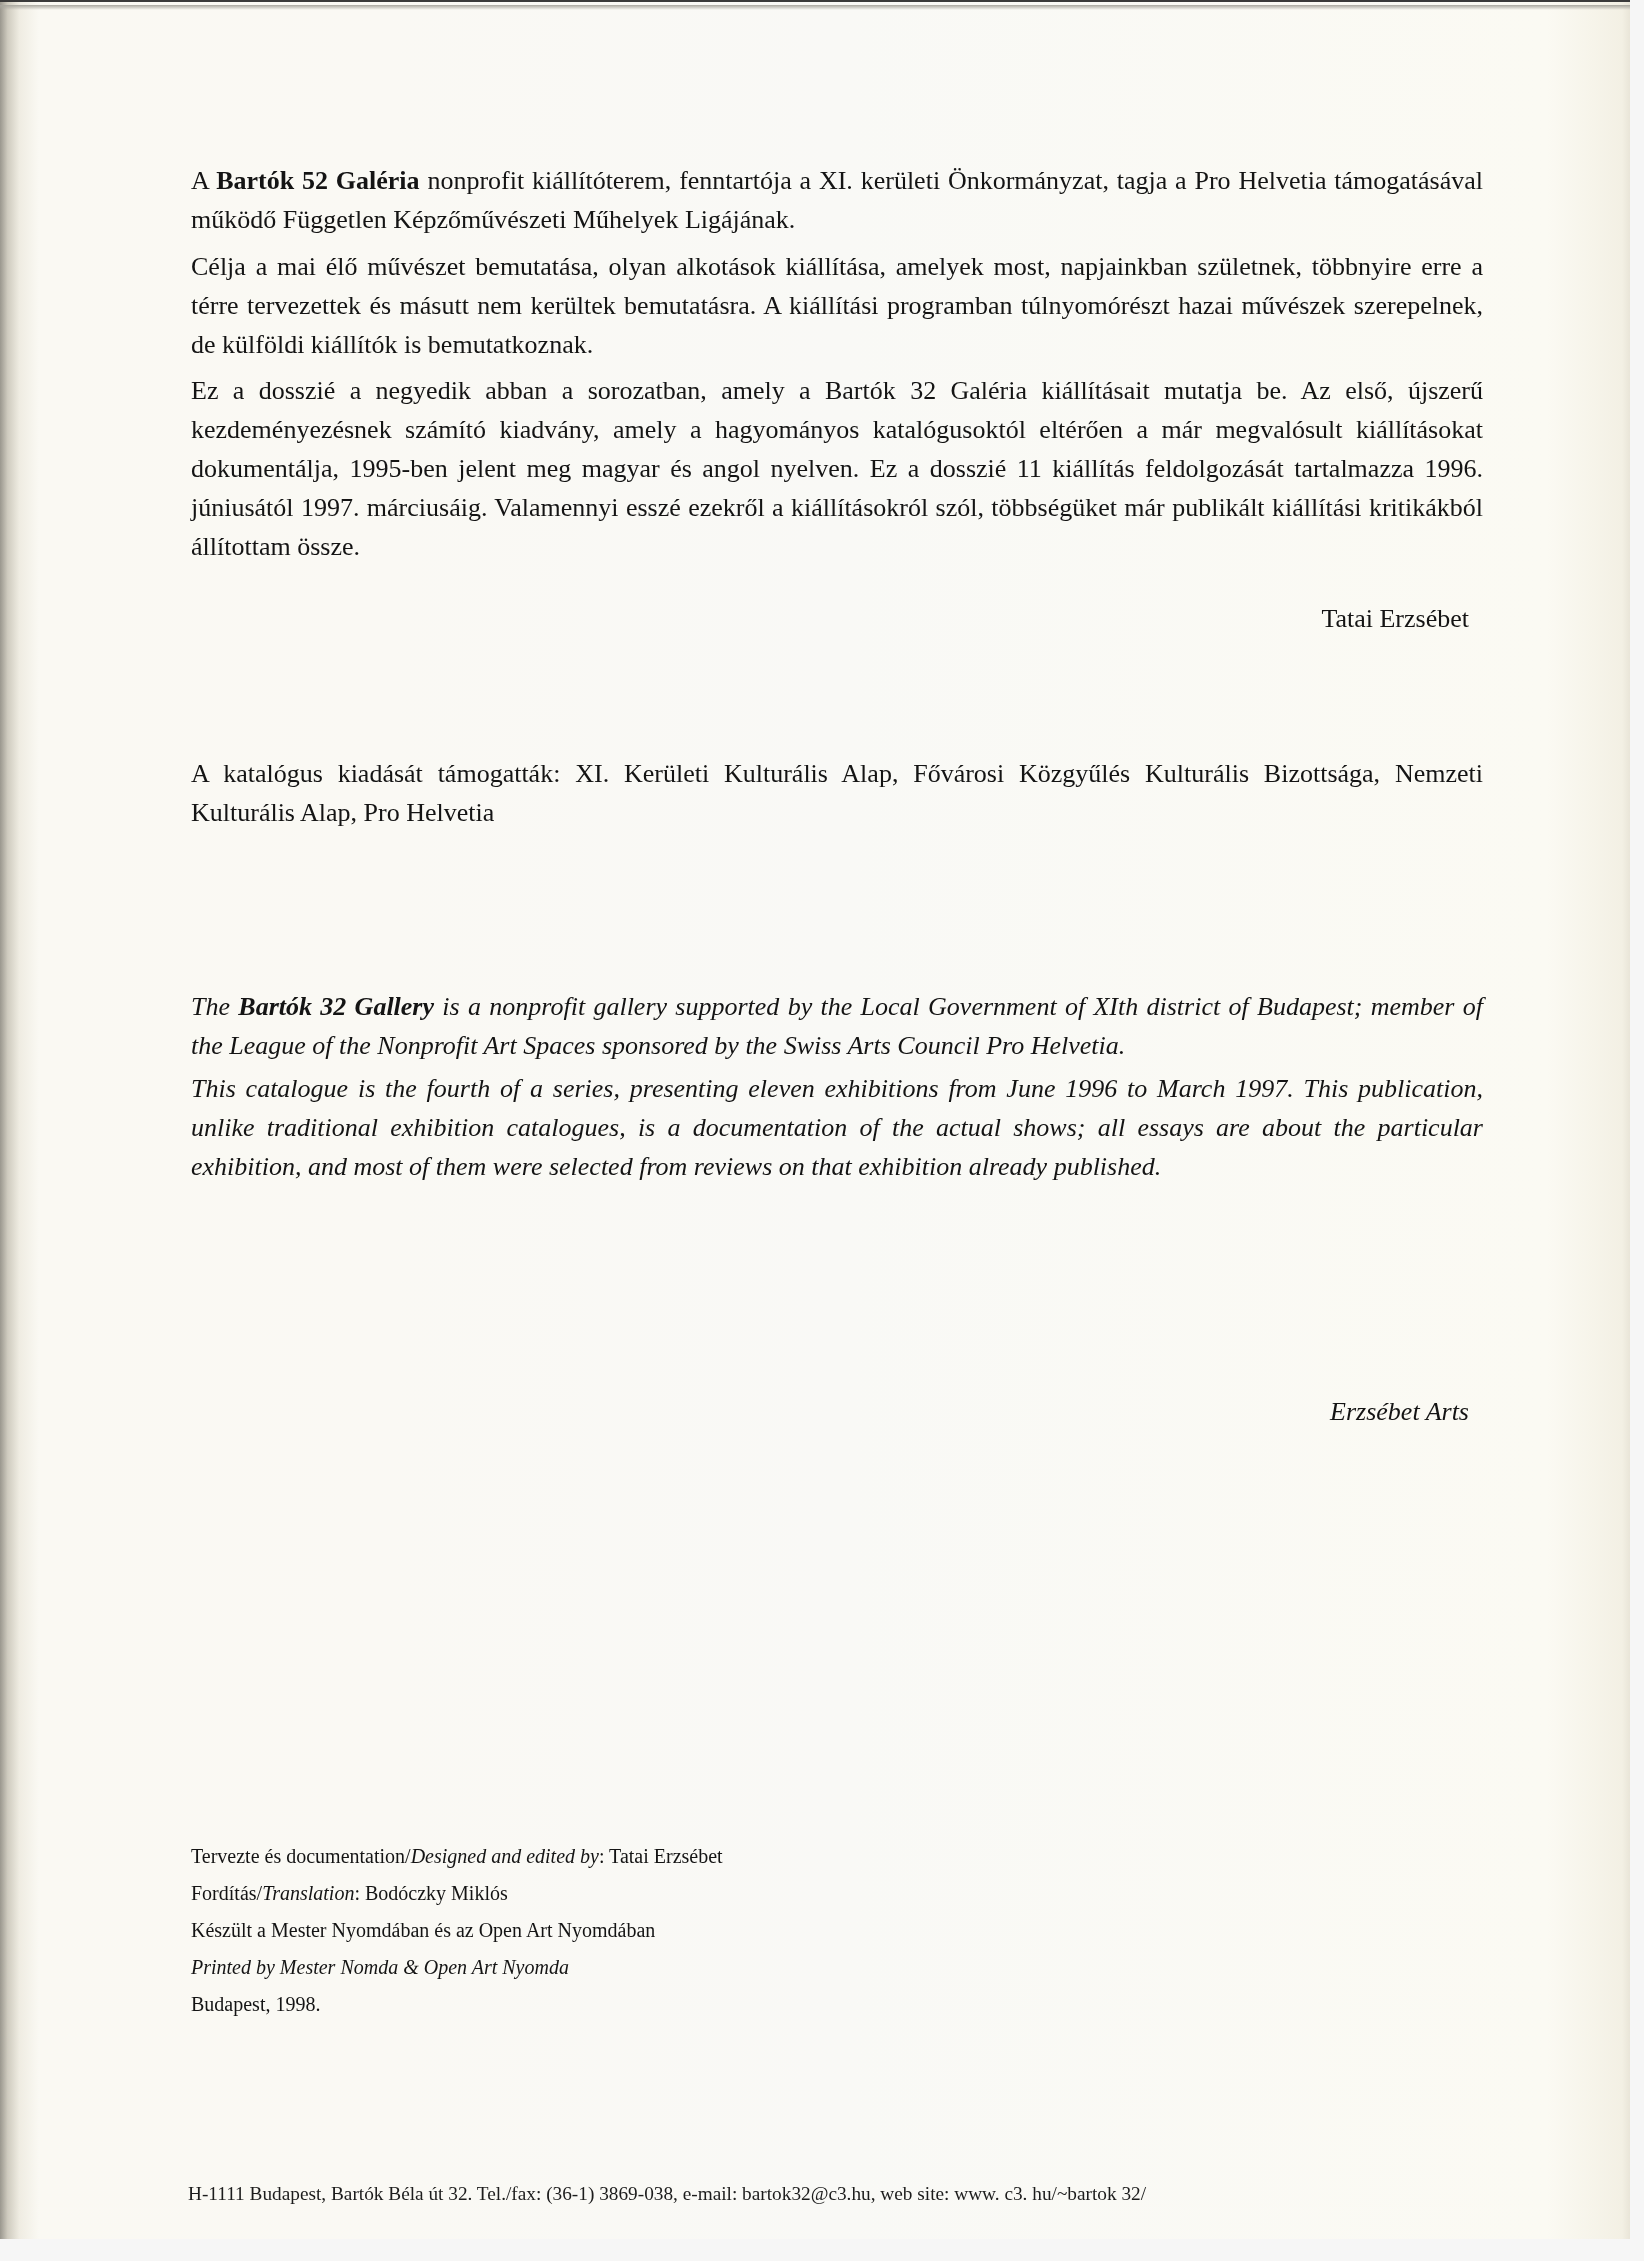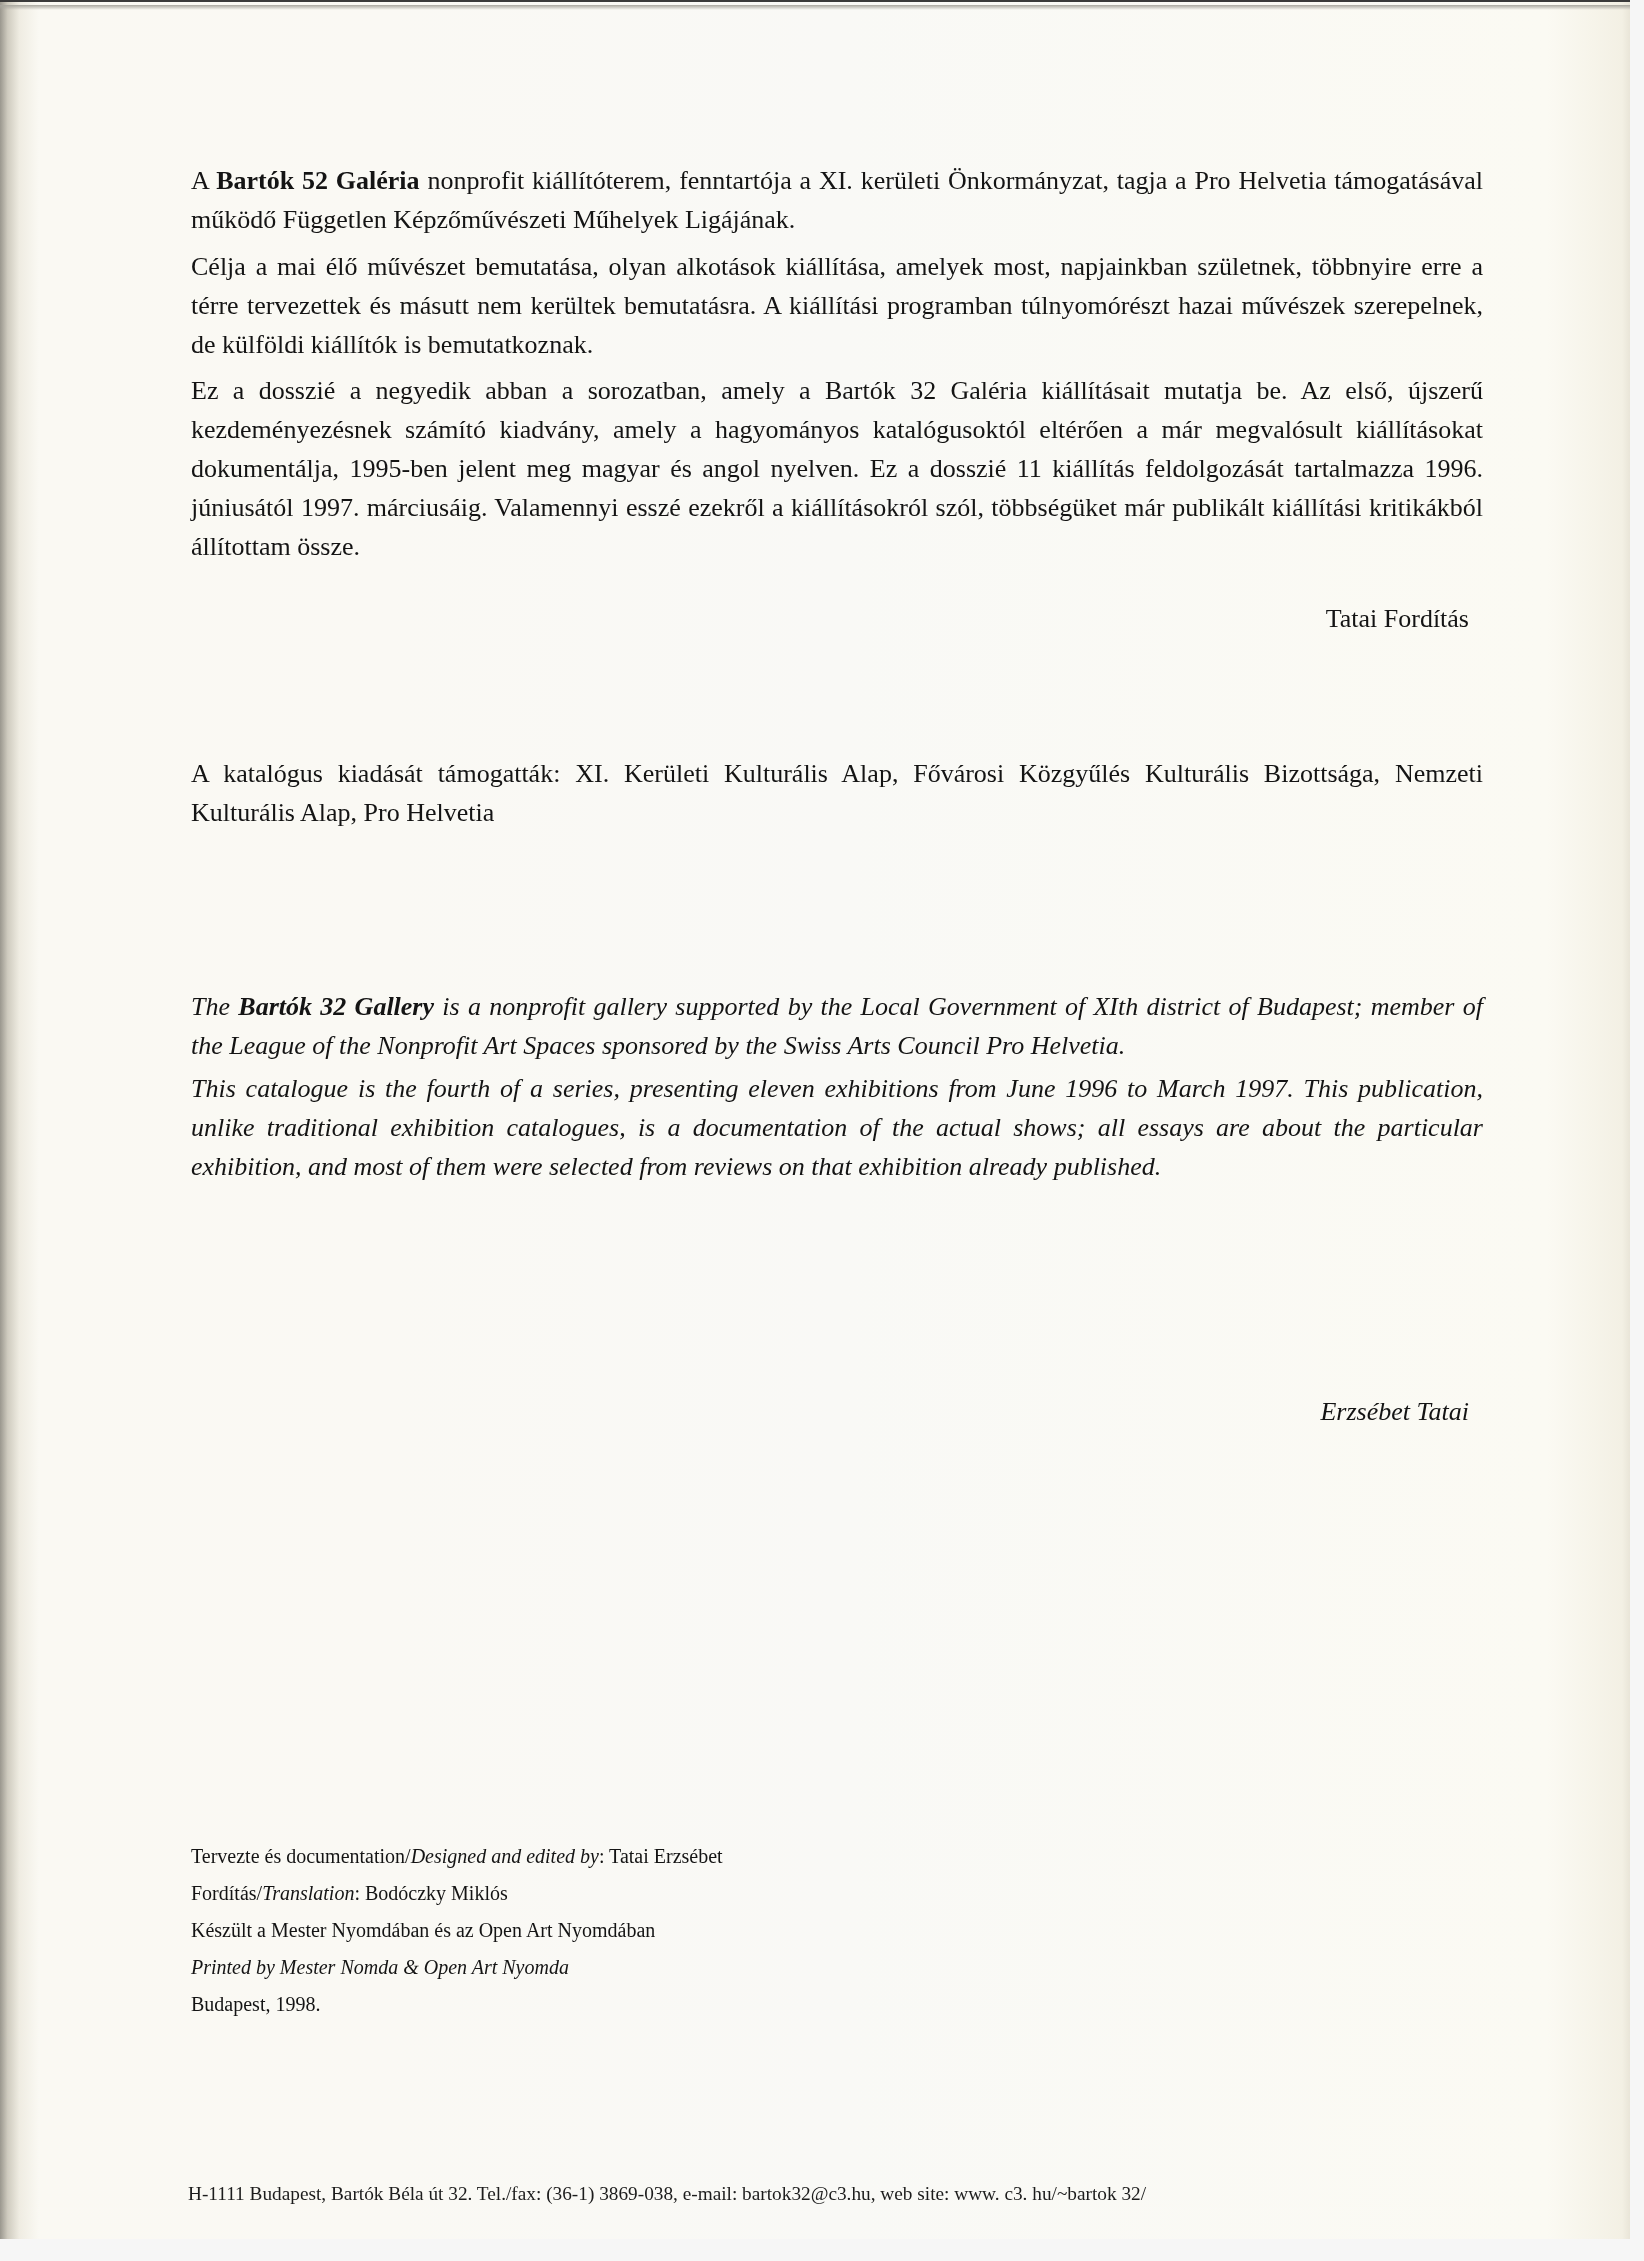--- a/index.html
+++ b/index.html
@@ -69,32 +69,32 @@
 <body>
 
 <div class="page">
 
   <div class="block" style="top:159px;">
     <p><span>A </span><span class="bold">Bartók 52 Galéria</span><span> nonprofit kiállítóterem, fenntartója a XI. kerületi Önkormányzat, tagja a Pro Helvetia támogatásával működő Független Képzőművészeti Műhelyek Ligájának.</span></p>
     <p>Célja a mai élő művészet bemutatása, olyan alkotások kiállítása, amelyek most, napjainkban születnek, többnyire erre a térre tervezettek és másutt nem kerültek bemutatásra. A kiállítási programban túlnyomórészt hazai művészek szerepelnek, de külföldi kiállítók is bemutatkoznak.</p>
     <p>Ez a dosszié a negyedik abban a sorozatban, amely a Bartók 32 Galéria kiállításait mutatja be. Az első, újszerű kezdeményezésnek számító kiadvány, amely a hagyományos katalógusoktól eltérően a már megvalósult kiállításokat dokumentálja, 1995-ben jelent meg magyar és angol nyelven. Ez a dosszié 11 kiállítás feldolgozását tartalmazza 1996. júniusától 1997. márciusáig. Valamennyi esszé ezekről a kiállításokról szól, többségüket már publikált kiállítási kritikákból állítottam össze.</p>
   </div>
 
-  <div class="signature" style="top:597px;">Tatai Fordítás</div>
+  <div class="signature" style="top:597px;">Tatai Erzsébet</div>
 
   <div class="block" style="top:752px;">
     <p>A katalógus kiadását támogatták: XI. Kerületi Kulturális Alap, Fővárosi Közgyűlés Kulturális Bizottsága, Nemzeti Kulturális Alap, Pro Helvetia</p>
   </div>
 
   <div class="block italic" style="top:985px;">
     <p style="margin-bottom:4px;"><span>The </span><span class="bold">Bartók 32 Gallery</span><span> is a nonprofit gallery supported by the Local Government of XIth district of Budapest; member of the League of the Nonprofit Art Spaces sponsored by the Swiss Arts Council Pro Helvetia.</span></p>
     <p style="margin-bottom:12px;">This catalogue is the fourth of a series, presenting eleven exhibitions from June 1996 to March 1997. This publication, unlike traditional exhibition catalogues, is a documentation of the actual shows; all essays are about the particular exhibition, and most of them were selected from reviews on that exhibition already published.</p>
   </div>
 
-  <div class="signature italic" style="top:1390px;">Erzsébet Tatai</div>
+  <div class="signature italic" style="top:1390px;">Erzsébet Arts</div>
 
 
   <div class="colophon" style="top:1836px;">
     <div><span>Tervezte és documentation/</span><span class="italic">Designed and edited by</span><span>: Tatai Erzsébet</span></div>
     <div><span>Fordítás/</span><span class="italic">Translation</span><span>: Bodóczky Miklós</span></div>
     <div>Készült a Mester Nyomdában és az Open Art Nyomdában</div>
     <div class="italic">Printed by Mester Nomda &amp; Open Art Nyomda</div>
     <div>Budapest, 1998.</div>
   </div>
 

